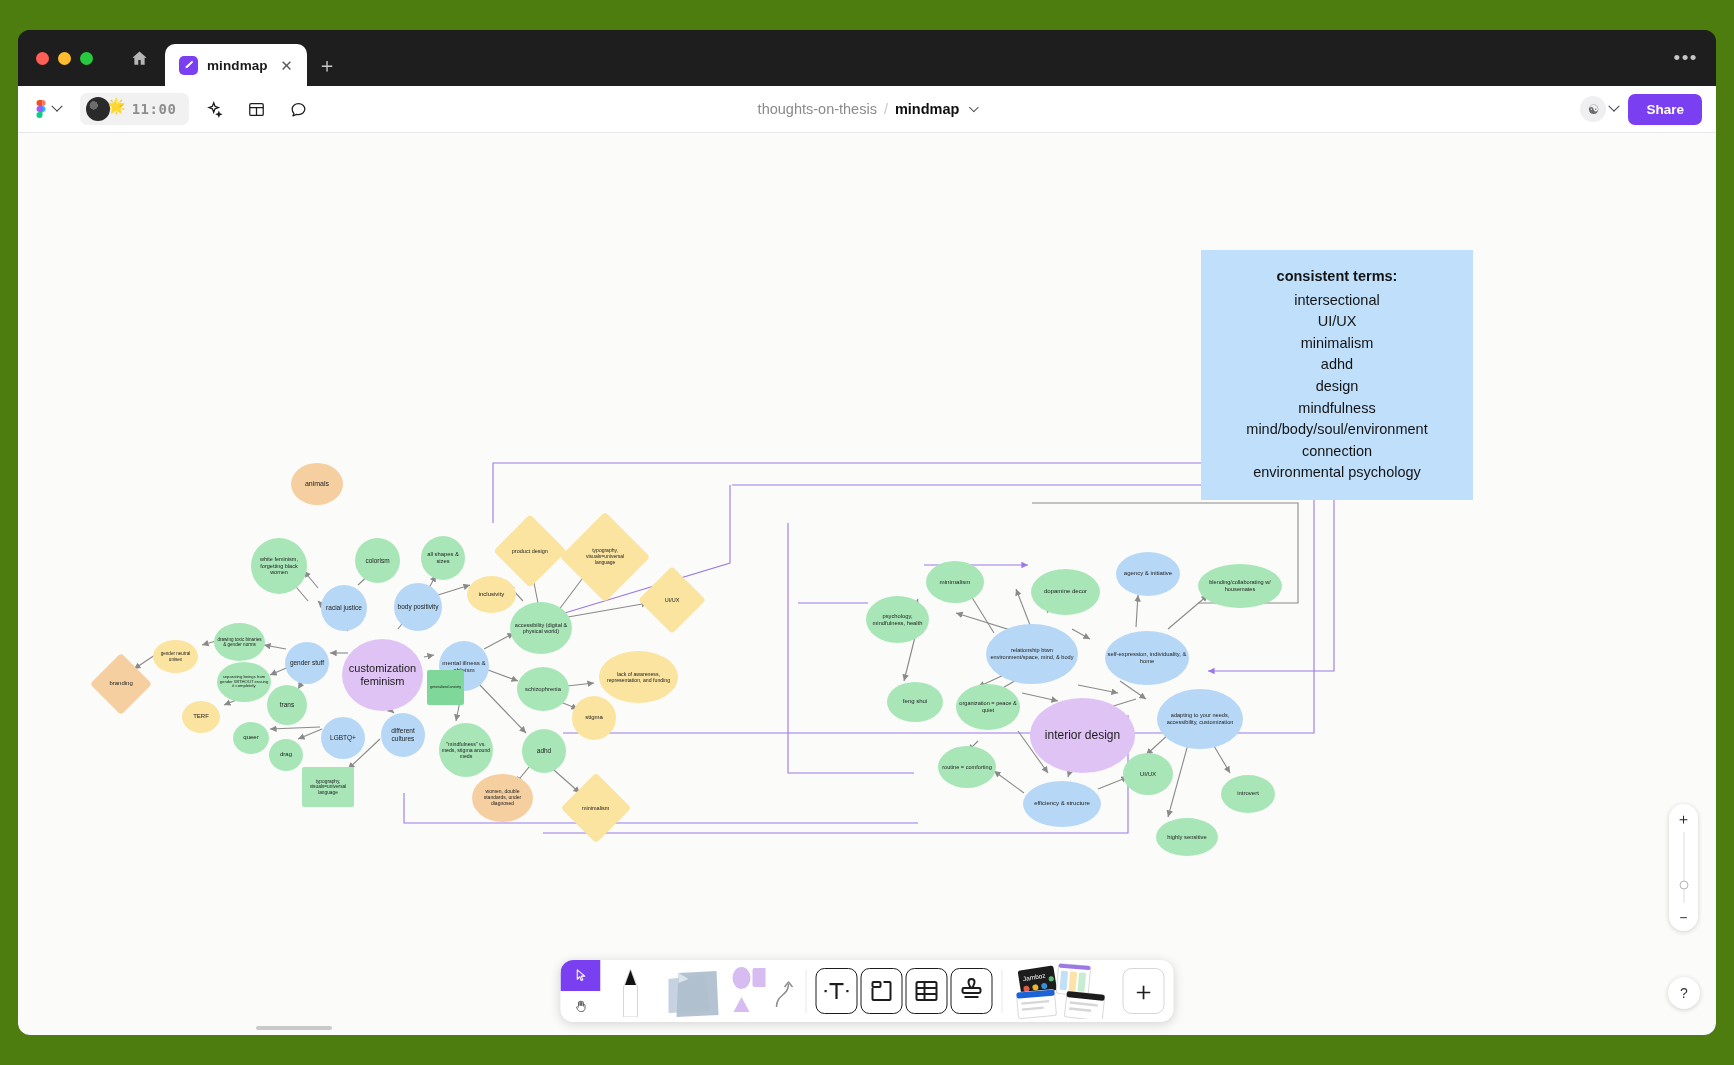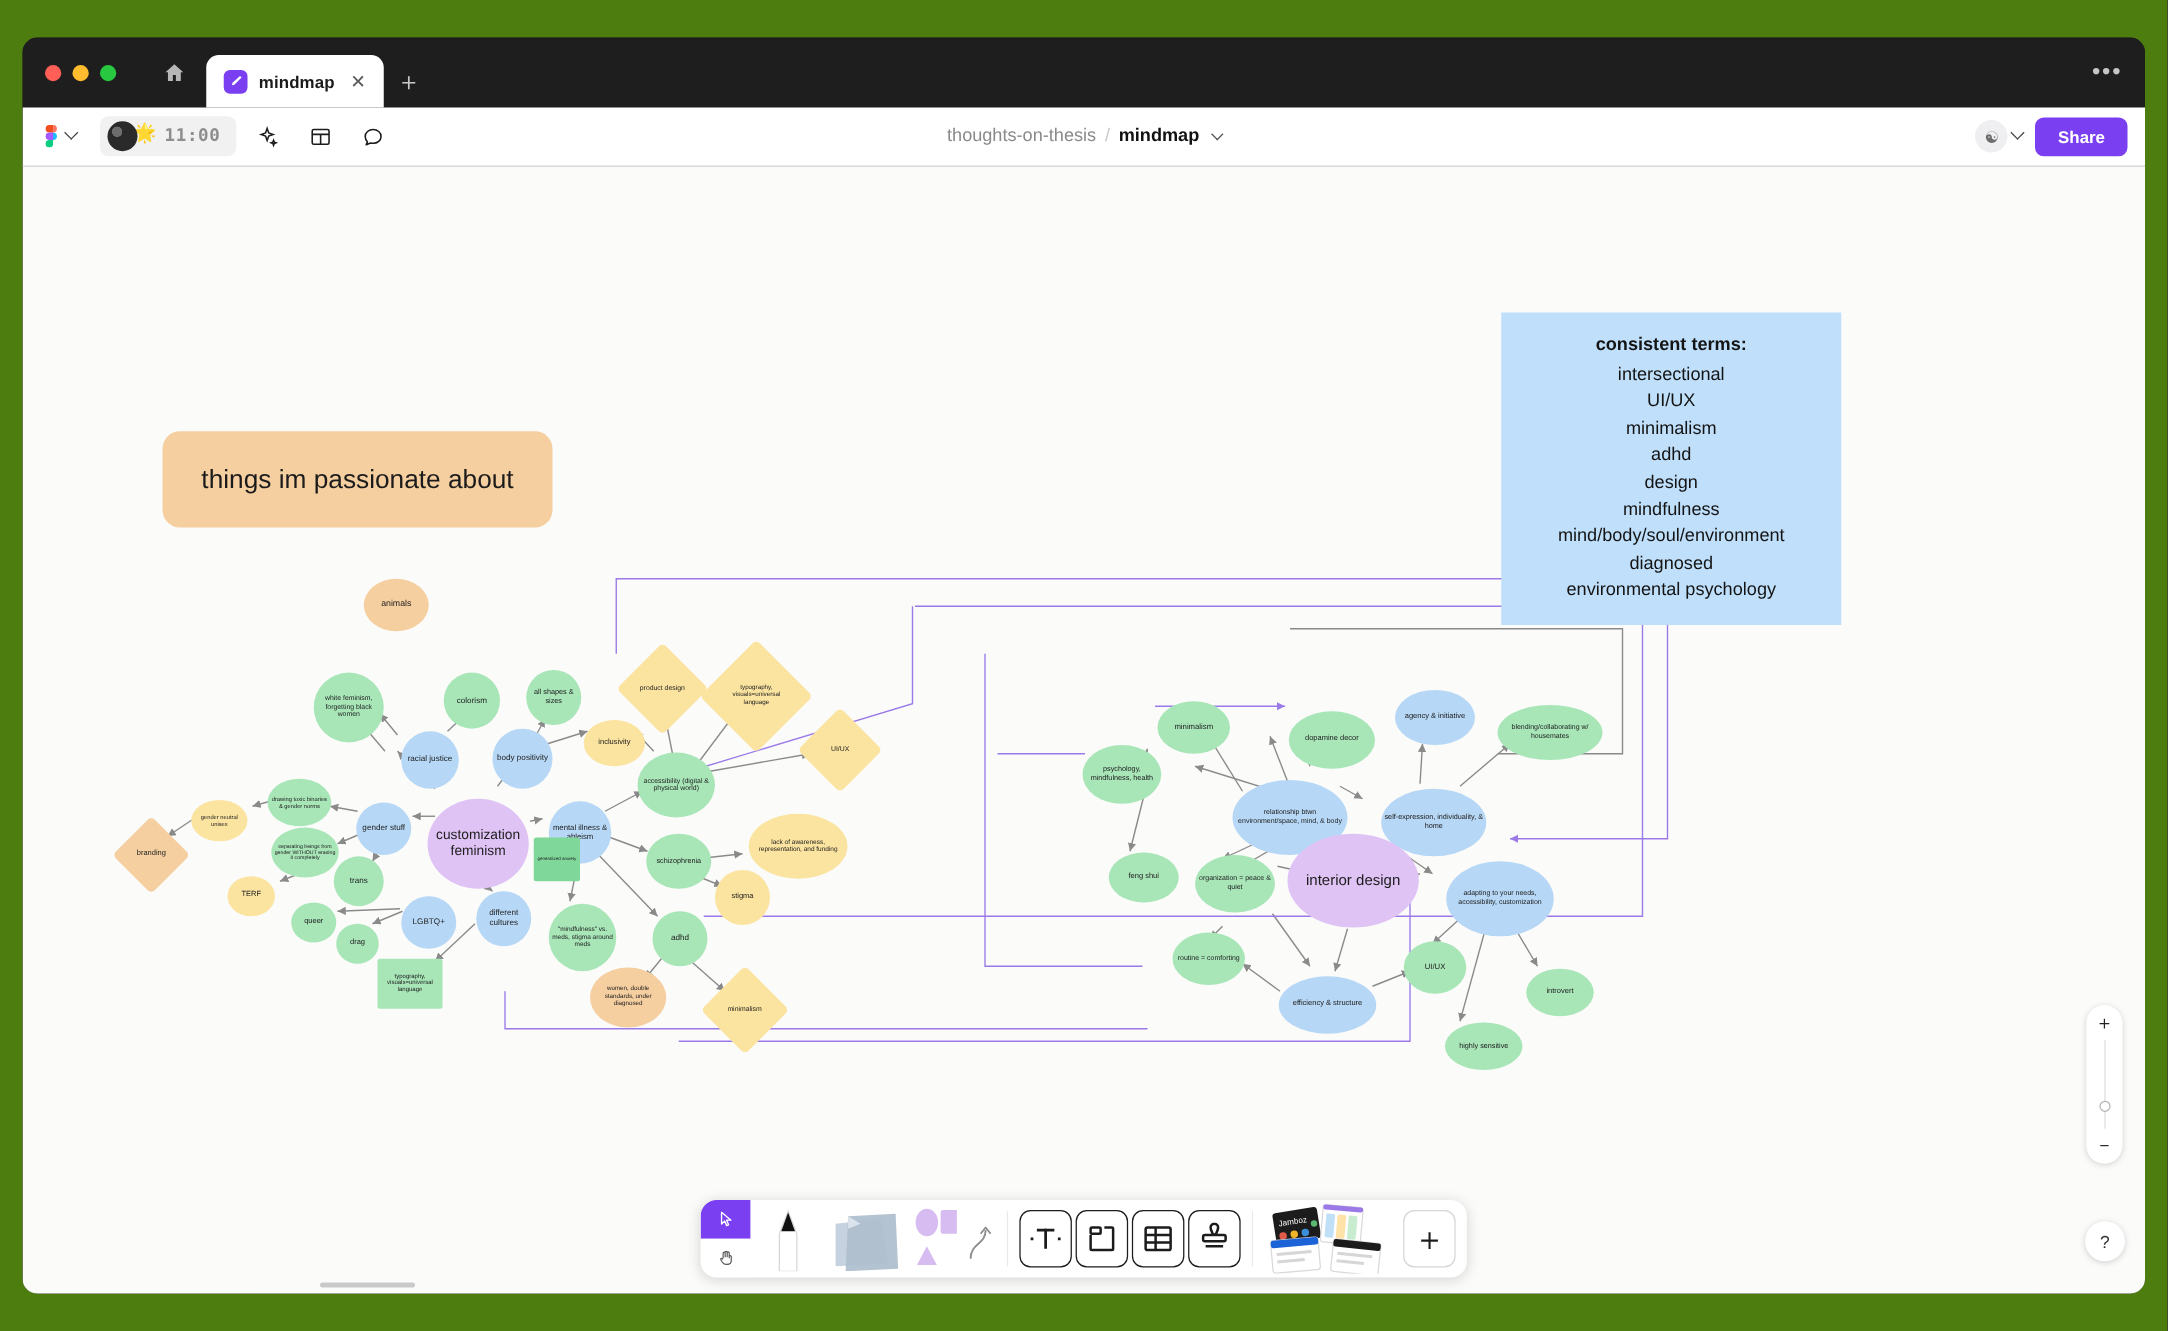--- a/index.html
+++ b/index.html
@@ -285,33 +285,30 @@
           <path d="M386 660 L386 690 L900 690"></path>
           <path d="M525 700 L525 700 L1110 700 L1110 582"></path>
           <path d="M906 432 L1010 432" marker-end="url(#ahp)"></path>
           <path d="M850 470 L780 470"></path>
         </g>
         <g stroke="#8a8a8a" stroke-width="1.1" fill="none">
           <path d="M1014 370 L1280 370 L1280 470 L1180 470"></path>
         </g>
       </svg>
 
-      <div class="title-card" style="left:112px; top:212px; width:312px; height:77px;">
-        <span>things im passionate about</span>
-      </div>
 
       <div class="terms-box" style="left:1183px; top:117px; width:272px;">
         <div class="terms-title">consistent terms:</div>
         <div>intersectional</div>
         <div>UI/UX</div>
         <div>minimalism</div>
         <div>adhd</div>
         <div>design</div>
         <div>mindfulness</div>
-        <div>mind/body/soul/environment diagnosed</div>
+        <div>mind/body/soul/environment connection</div>
         <div>environmental psychology</div>
       </div>
 
       <div id="nodes-layer">
           <div class="node ell c-orange" style="left: 273px; top: 330px; width: 52px; height: 42px; font-size: 7px;">
             <span>animals</span>
           </div>
           <div class="node ell c-purple" style="left: 324px; top: 506px; width: 81px; height: 72px; font-size: 11px;">
             <span>customization feminism</span>
           </div>
@@ -422,21 +419,21 @@
           </div>
           <div class="node ell c-green" style="left: 1180px; top: 431px; width: 84px; height: 44px; font-size: 5.6px;">
             <span>blending/collaborating w/ housemates</span>
           </div>
           <div class="node ell c-blue" style="left: 968px; top: 491px; width: 92px; height: 60px; font-size: 5.6px;">
             <span>relationship btwn environment/space, mind, &amp; body</span>
           </div>
           <div class="node ell c-blue" style="left: 1087px; top: 498px; width: 84px; height: 54px; font-size: 5.8px;">
             <span>self-expression, individuality, &amp; home</span>
           </div>
-          <div class="node ell c-purple" style="left: 1012px; top: 534px; width: 105px; height: 75px; font-size: 12px;">
+          <div class="node ell c-purple" style="left: 1012px; top: 565px; width: 105px; height: 75px; font-size: 12px;">
             <span>interior design</span>
           </div>
           <div class="node ell c-blue" style="left: 1139px; top: 556px; width: 86px; height: 60px; font-size: 5.6px;">
             <span>adapting to your needs, accessibility, customization</span>
           </div>
           <div class="node ell c-green" style="left: 869px; top: 549px; width: 56px; height: 40px; font-size: 6px;">
             <span>feng shui</span>
           </div>
           <div class="node ell c-green" style="left: 938px; top: 551px; width: 64px; height: 46px; font-size: 5.6px;">
             <span>organization = peace &amp; quiet</span>

